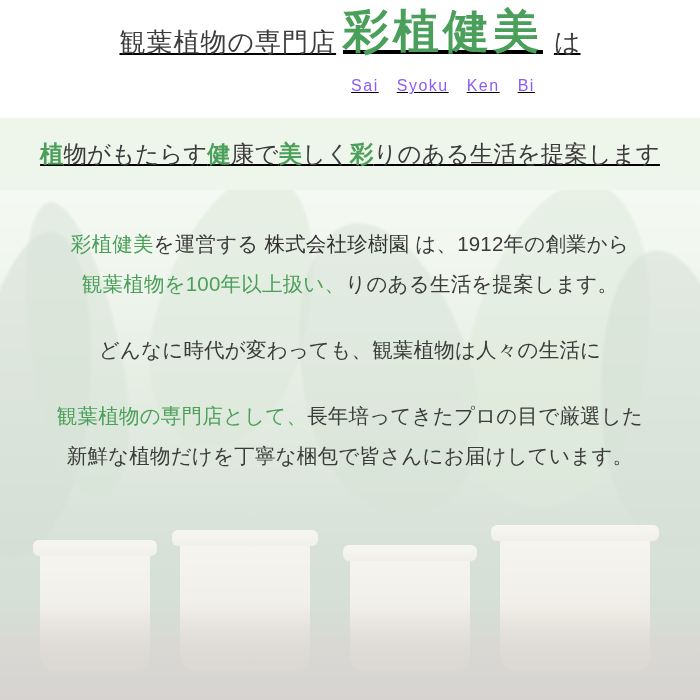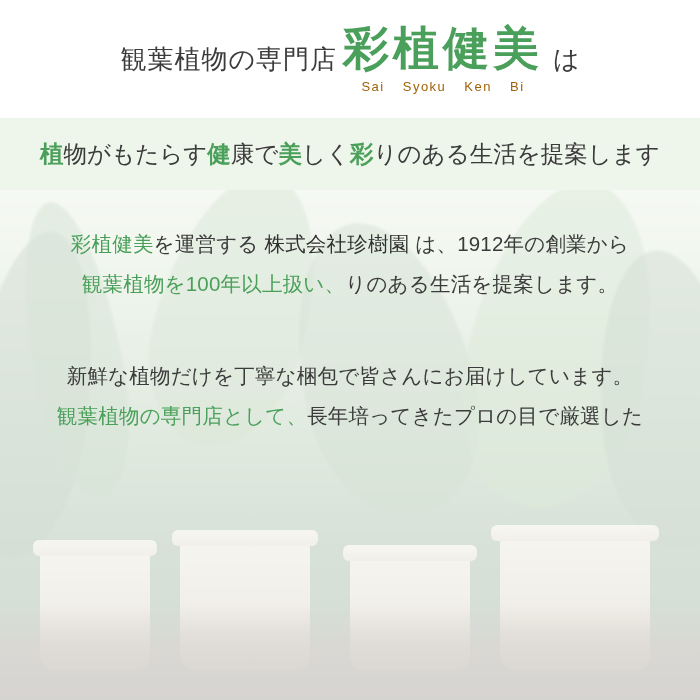--- a/index.html
+++ b/index.html
@@ -13,20 +13,21 @@
     background: #ffffff;
     overflow: hidden;
   }
 
   .page {
     position: relative;
     width: 700px;
     height: 700px;
     overflow: hidden;
     background: #ffffff;
+    text-decoration: underline;
   }
 
   
   .header {
     position: relative;
     height: 118px;
     background: #ffffff;
     display: flex;
     align-items: center;
     justify-content: center;
@@ -59,24 +60,24 @@
     color: #4aa05a;
     letter-spacing: 4px;
     line-height: 1.05;
   }
   .brand-romaji {
     display: flex;
     justify-content: center;
     margin-top: 6px;
   }
   .brand-romaji span {
-    font-size: 13px;
-    color: #a16207;
+    font-size: 16px;
+    color: #8b5cf6;
     letter-spacing: 1.5px;
-    margin: 0 9px;
+    margin: 16px 9px;
   }
   .head-tail {
     font-size: 26px;
     color: #3b3b3b;
     padding-top: 18px;
     margin-left: 4px;
   }
 
   
   .subband {
@@ -227,27 +228,30 @@
       <div class="para">
         <div class="line">
           <span class="g">彩植健美</span><span>を運営する </span><span class="b">株式会社珍樹園</span><span> は、1912年の創業から</span>
         </div>
         <div class="line">
           <span class="g">観葉植物を100年以上扱い、</span><span>りのある生活を提案します。</span>
         </div>
       </div>
 
       <div class="para">
+        <div class="line">
+          <span>どんなに時代が変わっても、観葉植物は人々の生活に</span>
+        </div>
       </div>
 
       <div class="para">
         <div class="line">
+          <span class="g">観葉植物の専門店として、</span><span>長年培ってきたプロの目で厳選した</span>
+        </div>
+        <div class="line">
           <span>新鮮な植物だけを丁寧な梱包で皆さんにお届けしています。</span>
-        </div>
-        <div class="line">
-          <span class="g">観葉植物の専門店として、</span><span>長年培ってきたプロの目で厳選した</span>
         </div>
       </div>
 
     </div>
   </div>
 
 </div>
 
 </body></html>

